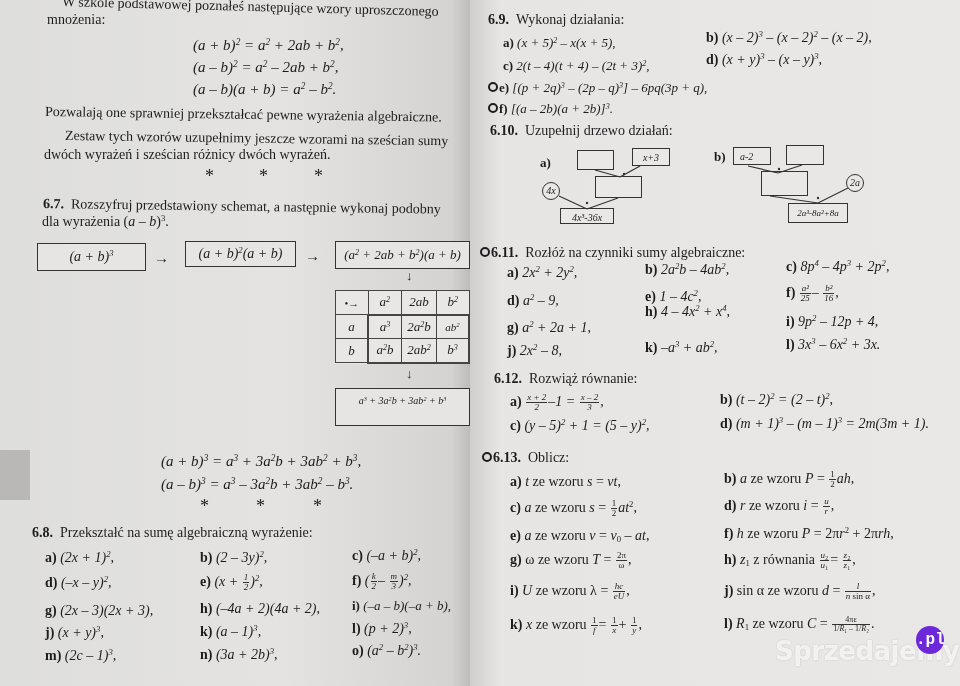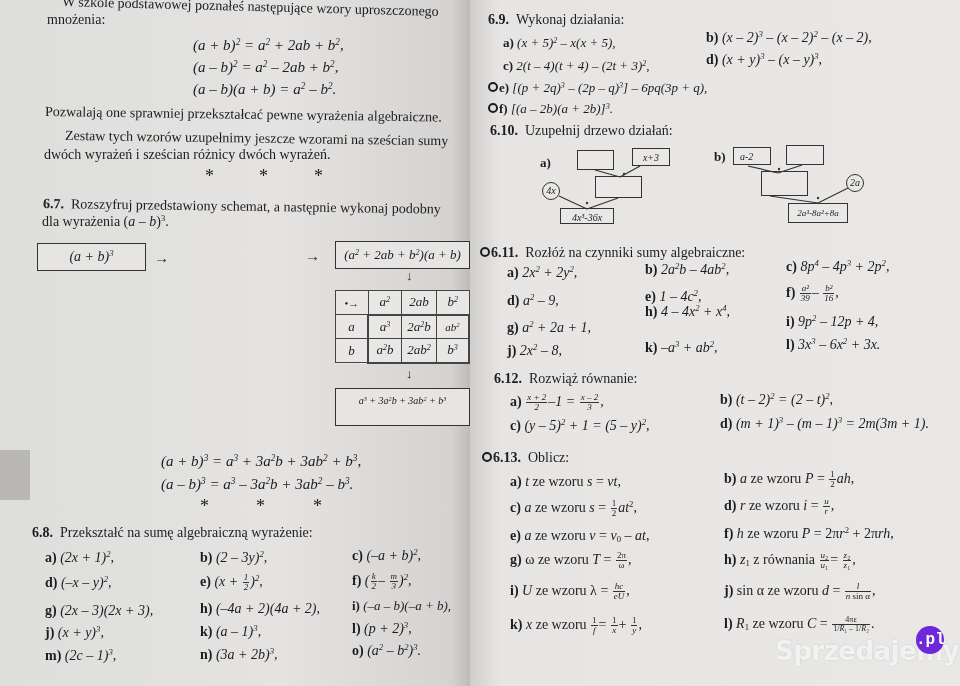--- a/index.html
+++ b/index.html
@@ -52,20 +52,21 @@
   <div class="abs star" style="left:259px;top:166px">*</div>
   <div class="abs star" style="left:314px;top:166px">*</div>
 
   <div class="abs fs14" style="left:43px;top:196px;transform:rotate(0.8deg);transform-origin:left">
     <span class="b">6.7.</span>&nbsp;&nbsp;<span>Rozszyfruj przedstawiony schemat, a następnie wykonaj podobny</span>
   </div>
   <div class="abs fs14" style="left:42px;top:214px">dla wyrażenia (<i>a</i> – <i>b</i>)<sup>3</sup>.</div>
 
   <div class="box" style="left:37px;top:243px;width:109px;height:28px;line-height:26px">(a + b)<sup>3</sup></div>
   <div class="abs fs15" style="left:154px;top:243px">→</div>
+  <div class="box" style="left:185px;top:241px;width:111px;height:26px;line-height:24px">(a + b)<sup>2</sup>(a + b)</div>
   <div class="abs fs15" style="left:305px;top:241px">→</div>
   <div class="box" style="left:335px;top:241px;width:135px;height:28px;line-height:26px;font-size:13px">(a<sup>2</sup> + 2ab + b<sup>2</sup>)(a + b)</div>
   <div class="abs fs13" style="left:406px;top:268px">↓</div>
 
   <table class="grid" style="left:335px;top:290px">
     <tbody>
         <tr>
       <td style="font-style:normal;font-size:11px">•→</td>
       <td>a<sup>2</sup></td>
       <td>2ab</td>
@@ -167,21 +168,21 @@
   </svg>
 
   <div class="abs fs14" style="left:10px;top:245px">
     <span class="bullet"></span><span class="b">6.11.</span>&nbsp;&nbsp;<span>Rozłóż na czynniki sumy algebraiczne:</span>
   </div>
   <div class="abs fs14" style="left:37px;top:265px"><span class="b">a)</span> <i>2x<sup>2</sup> + 2y<sup>2</sup>,</i></div>
   <div class="abs fs14" style="left:175px;top:262px"><span class="b">b)</span> <i>2a<sup>2</sup>b – 4ab<sup>2</sup>,</i></div>
   <div class="abs fs14" style="left:316px;top:259px"><span class="b">c)</span> <i>8p<sup>4</sup> – 4p<sup>3</sup> + 2p<sup>2</sup>,</i></div>
   <div class="abs fs14" style="left:37px;top:293px"><span class="b">d)</span> <i>a<sup>2</sup> – 9,</i></div>
   <div class="abs fs14" style="left:175px;top:289px"><span class="b">e)</span> <i>1 – 4c<sup>2</sup>,</i></div>
-  <div class="abs fs14" style="left:316px;top:284px"><span class="b">f)</span> <i><span class="frac"><span class="num">a²</span><span>39</span></span>– <span class="frac"><span class="num">b²</span><span>16</span></span>,</i></div>
+  <div class="abs fs14" style="left:316px;top:284px"><span class="b">f)</span> <i><span class="frac"><span class="num">a²</span><span>25</span></span>– <span class="frac"><span class="num">b²</span><span>16</span></span>,</i></div>
   <div class="abs fs14" style="left:37px;top:320px"><span class="b">g)</span> <i>a<sup>2</sup> + 2a + 1,</i></div>
   <div class="abs fs14" style="left:175px;top:304px"><span class="b">h)</span> <i>4 – 4x<sup>2</sup> + x<sup>4</sup>,</i></div>
   <div class="abs fs14" style="left:316px;top:314px"><span class="b">i)</span> <i>9p<sup>2</sup> – 12p + 4,</i></div>
   <div class="abs fs14" style="left:37px;top:343px"><span class="b">j)</span> <i>2x<sup>2</sup> – 8,</i></div>
   <div class="abs fs14" style="left:175px;top:340px"><span class="b">k)</span> <i>–a<sup>3</sup> + ab<sup>2</sup>,</i></div>
   <div class="abs fs14" style="left:316px;top:337px"><span class="b">l)</span> <i>3x<sup>3</sup> – 6x<sup>2</sup> + 3x.</i></div>
 
   <div class="abs fs14" style="left:24px;top:371px">
     <span class="b">6.12.</span>&nbsp;&nbsp;<span>Rozwiąż równanie:</span>
   </div>

